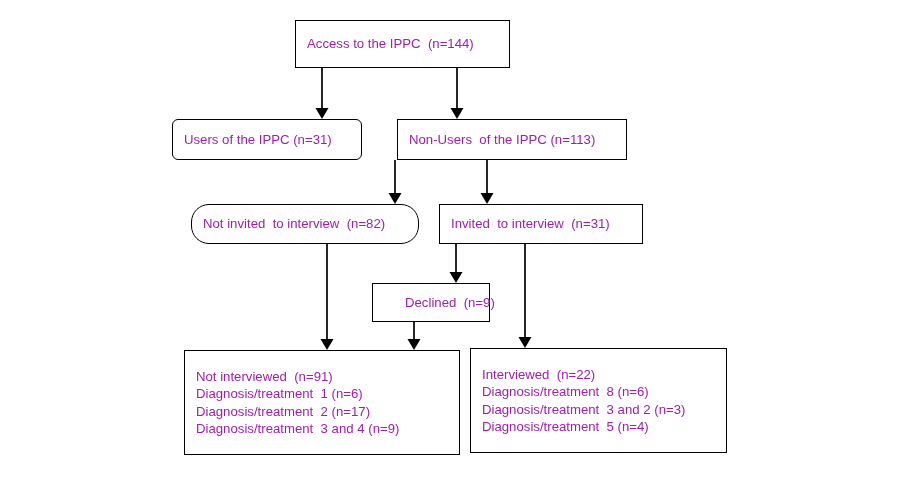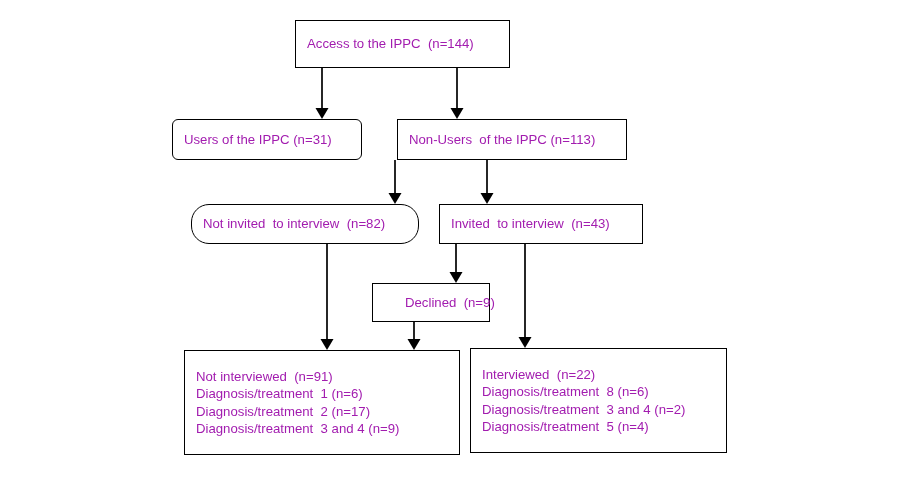--- a/index.html
+++ b/index.html
@@ -111,34 +111,34 @@
 
   <div class="node center-text" style="left:382px; top:119px; width:230px; height:41px;margin-left:15px;">
     <span class="line">Non-Users  of the IPPC (n=113)</span>
   </div>
 
   <div class="node center-text" style="left:191px; top:204px; width:228px; height:40px;border-radius:18px;">
     <span class="line">Not invited  to interview  (n=82)</span>
   </div>
 
   <div class="node center-text" style="left:439px; top:204px; width:204px; height:40px;">
-    <span class="line">Invited  to interview  (n=43)</span>
+    <span class="line">Invited  to interview  (n=31)</span>
   </div>
 
   <div class="node center-text" style="left:372px; top:283px; width:118px; height:39px;padding-left:21px;">
     <span class="line">Declined  (n=9)</span>
   </div>
 
   <div class="node" style="left:184px; top:350px; width:276px; height:105px;">
     <span class="line">Not interviewed  (n=91)</span>
     <span class="line">Diagnosis/treatment  1 (n=6)</span>
     <span class="line">Diagnosis/treatment  2 (n=17)</span>
     <span class="line">Diagnosis/treatment  3 and 4 (n=9)</span>
   </div>
 
   <div class="node" style="left:470px; top:348px; width:257px; height:105px;">
     <span class="line">Interviewed  (n=22)</span>
     <span class="line">Diagnosis/treatment  8 (n=6)</span>
-    <span class="line">Diagnosis/treatment  3 and 4 (n=2)</span>
+    <span class="line">Diagnosis/treatment  3 and 2 (n=3)</span>
     <span class="line">Diagnosis/treatment  5 (n=4)</span>
   </div>
 
 </div>
 
 </body></html>

